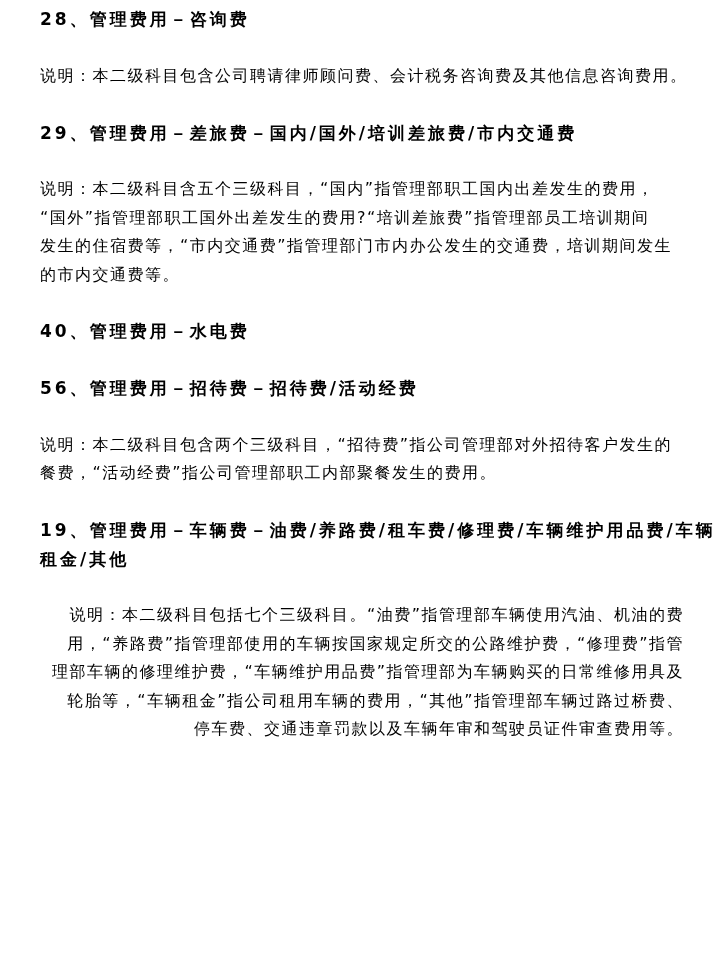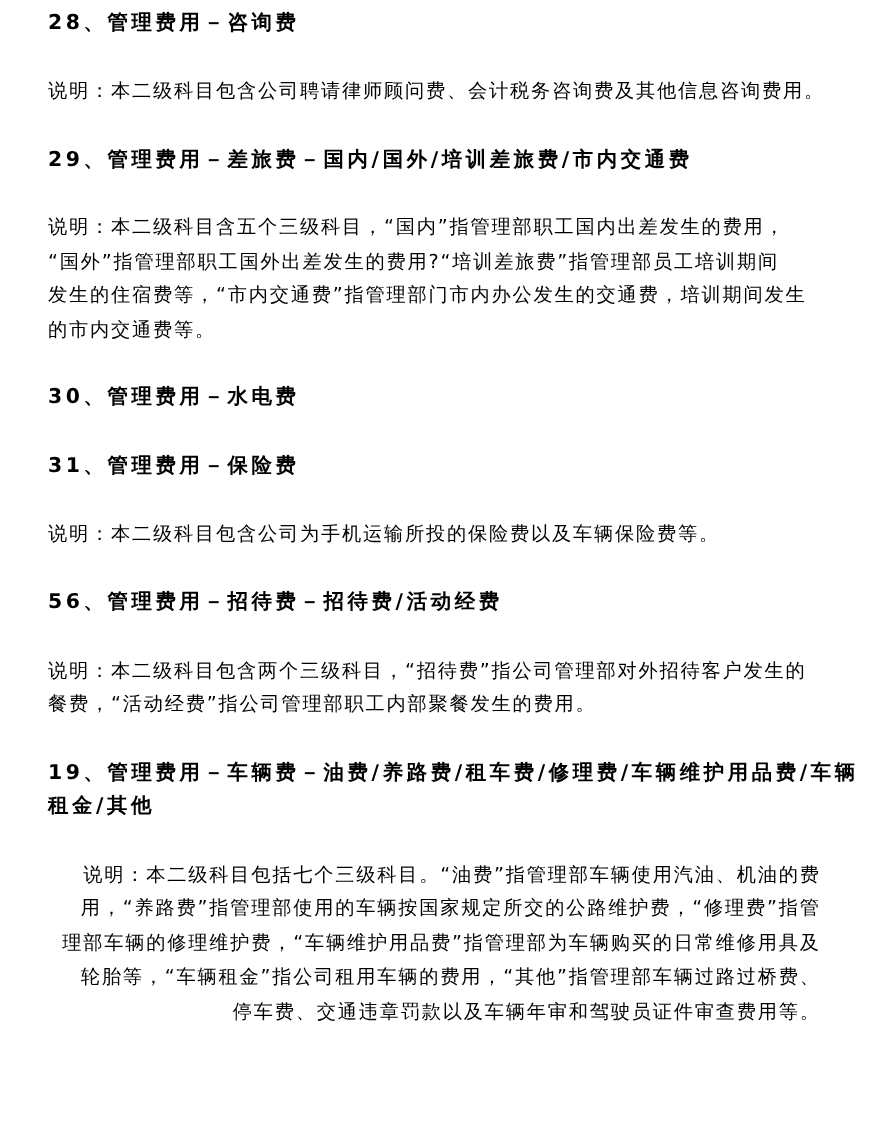--- a/index.html
+++ b/index.html
@@ -63,27 +63,23 @@
 
     <div class="sec">
       <h2 class="sec-heading">29、管理费用－差旅费－国内/国外/培训差旅费/市内交通费</h2>
       <p class="sec-body">说明：本二级科目含五个三级科目，“国内”指管理部职工国内出差发生的费用，
 “国外”指管理部职工国外出差发生的费用?“培训差旅费”指管理部员工培训期间
 发生的住宿费等，“市内交通费”指管理部门市内办公发生的交通费，培训期间发生
 的市内交通费等。</p>
     </div>
 
     <div class="sec">
-      <h2 class="sec-heading">30、管理费用－水电费</h2>
+      <h2 class="sec-heading">40、管理费用－水电费</h2>
     </div>
 
-    <div class="sec">
-      <h2 class="sec-heading">31、管理费用－保险费</h2>
-      <p class="sec-body">说明：本二级科目包含公司为手机运输所投的保险费以及车辆保险费等。</p>
-    </div>
 
     <div class="sec">
       <h2 class="sec-heading">56、管理费用－招待费－招待费/活动经费</h2>
       <p class="sec-body">说明：本二级科目包含两个三级科目，“招待费”指公司管理部对外招待客户发生的
 餐费，“活动经费”指公司管理部职工内部聚餐发生的费用。</p>
     </div>
 
     <div class="sec">
       <h2 class="sec-heading">19、管理费用－车辆费－油费/养路费/租车费/修理费/车辆维护用品费/车辆
 租金/其他</h2>

